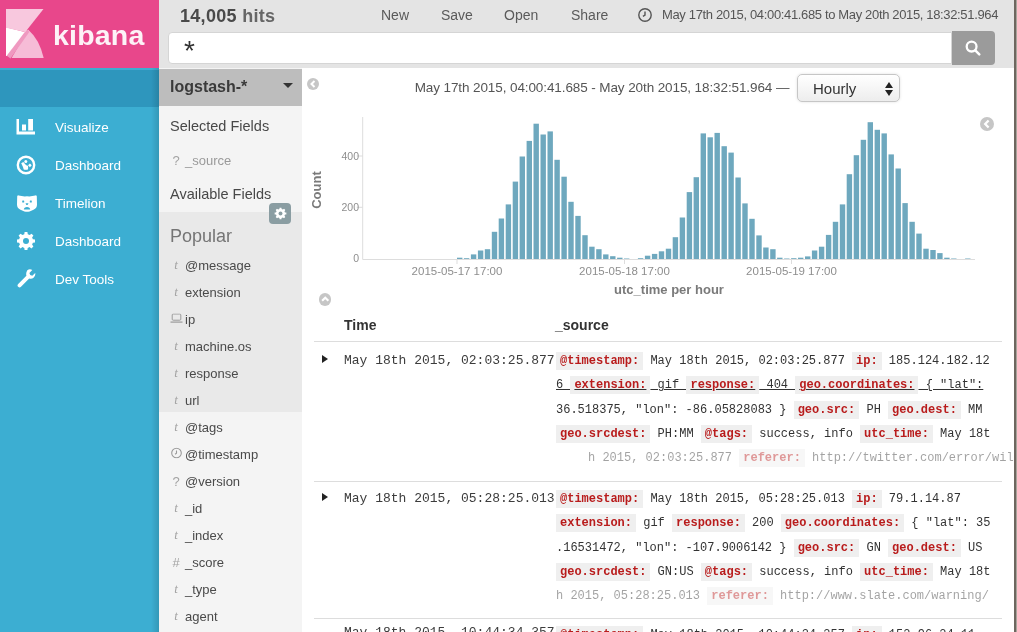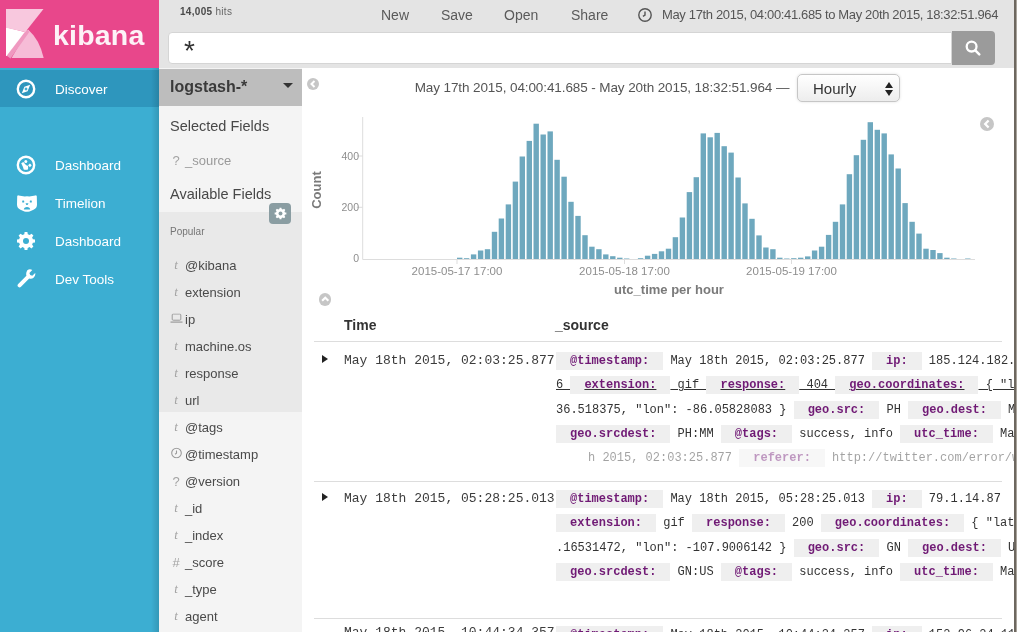--- a/index.html
+++ b/index.html
@@ -22,57 +22,57 @@
 #popular { position:absolute; left:0; top:144px; width:143px; height:200px; background:#e9e9e9; }
 .frow { position:absolute; left:0; width:143px; height:27px; font-size:13px; color:#4a4a4a; }
 .frow .nm { position:absolute; left:26px; top:50%; transform:translateY(-50%); }
 .frow .ic { position:absolute; left:10px; top:50%; transform:translateY(-50%); width:14px; text-align:center;
   color:#a3a3a3; font-family:"Liberation Serif",serif; font-style:italic; font-size:13px; }
 .frow .ic.r { font-family:"Liberation Sans",sans-serif; font-style:normal; }
 #gearbtn { position:absolute; left:110px; top:135px; width:22px; height:21px; background:#8a9da2; border-radius:4px; }
 #gearbtn svg { position:absolute; left:4.5px; top:4px; }
 
 #topbar { position:absolute; left:159px; top:0; width:858px; height:68px; background:#e4e4e4; }
-#hits { position:absolute; left:21px; top:6px; font-size:10px; letter-spacing:0.3px; color:#666; }
+#hits { position:absolute; left:21px; top:6px; font-size:18px; letter-spacing:0.3px; color:#666;font-weight:bold; }
 #hits b { color:#4a4a4a; }
 .menu { position:absolute; top:6.5px; font-size:14px; color:#5a5a5a; }
 #dates { position:absolute; left:503px; top:7px; font-size:13px; letter-spacing:-0.35px; color:#555; white-space:nowrap; }
 #sinput { position:absolute; left:9px; top:32px; width:784px; height:32px; background:#fff; border:1px solid #d5d5d5; border-radius:4px 0 0 4px; font-size:28px; color:#333; padding-left:15px; padding-top:2px;}
 #sbtn { position:absolute; left:793px; top:31px; width:43px; height:34px; background:#9b9b9b; border-radius:0 4px 4px 0; }
 
 #main { position:absolute; left:302px; top:68px; width:715px; height:517px; background:#fff; }
 #chead { position:absolute; left:0; top:12px; width:600px; text-align:center; font-size:13.5px; letter-spacing:-0.1px; color:#555; white-space:nowrap; }
 #hourly { position:absolute; left:495px; top:6px; width:103px; height:28px; border:1px solid #c6c6c6; border-radius:5px; background:linear-gradient(#ffffff, #ededed); box-shadow:0 0 3px rgba(0,0,0,0.12); }
 #hourly .t { position:absolute; left:15px; top:5px; font-size:15px; color:#333; }
 #hourly .ar { position:absolute; right:6px; top:6.5px; } #hourly .ar .u { width:0;height:0;border-left:4.5px solid transparent;border-right:4.5px solid transparent;border-bottom:6px solid #222; margin-bottom:2.5px;} #hourly .ar .d { width:0;height:0;border-left:4.5px solid transparent;border-right:4.5px solid transparent;border-top:6px solid #222;}
 .cbtn { position:absolute; border-radius:50%; background:#c6c6c6; color:#fff; }
 .cbtn svg { position:absolute; }
 
 #thead { position:absolute; top:249px; left:0; width:715px; font-size:14px; font-weight:bold; color:#333; }
 .sep { position:absolute; left:12px; width:688px; height:1px; background:#ddd; }
 .trow-time { position:absolute; left:42px; font-family:"Liberation Mono",monospace; font-size:13px; color:#3c3c3c; }
 .caret-r { position:absolute; left:20px; width:0; height:0; border-top:4.5px solid transparent; border-bottom:4.5px solid transparent; border-left:6px solid #222; }
 .srcline { position:absolute; left:254px; width:450px; font-family:"Liberation Mono",monospace; font-size:12px; color:#333; white-space:nowrap; }
-.srcline .k { background:#efefef; font-weight:bold; padding:2px 14px; color:#701a75;}
+.srcline .k { background:#efefef; font-weight:bold; padding:2px 4px; color:#b91c1c;}
 .fade { opacity:0.45; }
 #redge { position:absolute; left:1014px; top:0; width:2px; height:632px; background:#6d675f; } #redge2 { position:absolute; left:1016px; top:0; width:1px; height:632px; background:#a9a49c; }
 </style>
 </head>
 <body>
 
 <div id="nav">
   <div id="sel"></div>
     <div id="navshade"></div>
-  <div class="navitem" style="top:70px;">
+  <div class="navitem" style="top:108px;">
     <svg width="20" height="20" viewBox="0 0 20 20">
-        <circle cx="10" cy="10" r="8.2" fill="none" stroke="#fff" stroke-width="2.4"></circle>
-        <path d="M14.2 5.8 L11.6 12.2 L5.8 14.2 L8.4 7.8 Z" fill="#fff"></path>
-        <rect x="8.8" y="8.8" width="2.4" height="2.4" fill="#3caed2" transform="rotate(45 10 10)"></rect>
-      </svg>
-    <span class="lbl">Discover</span>
+        <path d="M3 2 L3 14.5 L19 14.5 L19 17.5 L0.5 17.5 L0.5 2 Z" fill="#fff"></path>
+        <rect x="6" y="7.5" width="4" height="6" fill="#fff"></rect>
+        <rect x="12.2" y="2" width="4.8" height="11.5" fill="#fff"></rect>
+      </svg>
+    <span class="lbl">Visualize</span>
   </div>
   <div class="navitem" style="top:146px;">
     <svg width="20" height="20" viewBox="0 0 20 20">
         <circle cx="10" cy="10" r="8.2" fill="none" stroke="#fff" stroke-width="2.4"></circle>
         <circle cx="9.8" cy="6.6" r="1.5" fill="#fff"></circle>
         <rect x="12.6" y="9" width="2.6" height="2.6" fill="#fff" transform="rotate(45 13.9 10.3)"></rect>
         <path d="M5.2 8.2 L7.3 6.9 L11 11.2 L11.2 14 Q8.5 14.6 7.6 13.2 Z" fill="#fff"></path>
         <rect x="7.5" y="10.5" width="4.6" height="4.2" rx="1" fill="#fff"></rect>
       </svg>
     <span class="lbl">Dashboard</span>
@@ -116,31 +116,31 @@
       <span class="t">logstash-*</span>
       <span class="caret"></span>
     </div>
   <div class="shead" style="top:50px;">Selected Fields</div>
   <div class="frow" style="top:78px;">
       <span class="ic r">?</span>
       <span class="nm" style="color:#9a9a9a;font-size:13px;">_source</span>
     </div>
   <div class="shead" style="top:118px;">Available Fields</div>
   <div id="popular">
-    <div style="position:absolute;left:11px;top:14px;font-size:10px;color:#757575;">Popular</div>
+    <div style="position:absolute;left:11px;top:14px;font-size:18px;color:#757575;">Popular</div>
   </div>
   <div id="gearbtn">
       <svg width="13" height="13" viewBox="0 0 20 20">
         <path fill="#fff" d="M8.6 1h2.8l.4 2.2 1.9.8L15.5 2.7 17.4 4.6 16.1 6.4l.8 1.9 2.1.3v2.8l-2.1.3-.8 1.9 1.3 1.8-2 2-1.8-1.3-1.9.8-.3 2.1H8.6l-.3-2.1-1.9-.8-1.8 1.3-2-2 1.3-1.8-.8-1.9L1 11.4V8.6l2.1-.3.8-1.9L2.6 4.6l2-1.9L6.4 4l1.9-.8Z"></path>
         <circle cx="10" cy="10" r="3" fill="#8a9da2"></circle>
       </svg>
     </div>
   <div class="frow" style="top:183px;">
       <span class="ic">t</span>
-      <span class="nm">@kibana</span>
+      <span class="nm">@message</span>
     </div>
   <div class="frow" style="top:210px;">
       <span class="ic">t</span>
       <span class="nm">extension</span>
     </div>
   <div class="frow" style="top:237px;">
       <span class="ic r"><svg width="13" height="10" viewBox="0 0 13 10">
           <rect x="2.2" y="0.5" width="8.6" height="6.2" rx="1" fill="none" stroke="#9a9a9a" stroke-width="1"></rect>
           <rect x="0.5" y="8" width="12" height="1.2" fill="#9a9a9a"></rect>
         </svg></span>
@@ -351,19 +351,20 @@
   <div class="srcline" style="top:358.9px;"><span class="k">geo.srcdest:</span> PH:MM <span class="k">@tags:</span> success, info <span class="k">utc_time:</span> May 18t</div>
   <div class="srcline fade" style="top:383.2px;margin-left:32px;">h 2015, 02:03:25.877 <span class="k">referer:</span> http://twitter.com/error/will</div>
   <div class="sep" style="top:413px;"></div>
 
   <div class="caret-r" style="top:424.5px;"></div>
   <div class="trow-time" style="top:423px;">May 18th 2015, 05:28:25.013</div>
   <div class="srcline" style="top:424.1px;"><span class="k">@timestamp:</span> May 18th 2015, 05:28:25.013 <span class="k">ip:</span> 79.1.14.87</div>
   <div class="srcline" style="top:448.4px;"><span class="k">extension:</span> gif <span class="k">response:</span> 200 <span class="k">geo.coordinates:</span> { "lat": 35</div>
   <div class="srcline" style="top:472.7px;">.16531472, "lon": -107.9006142 } <span class="k">geo.src:</span> GN <span class="k">geo.dest:</span> US</div>
   <div class="srcline" style="top:497px;"><span class="k">geo.srcdest:</span> GN:US <span class="k">@tags:</span> success, info <span class="k">utc_time:</span> May 18t</div>
+  <div class="srcline fade" style="top:521.3px;">h 2015, 05:28:25.013 <span class="k">referer:</span> http://www.slate.com/warning/</div>
   <div class="sep" style="top:550px;"></div>
 
   <div class="trow-time" style="top:557px;">May 18th 2015, 10:44:34.357</div>
   <div class="srcline" style="top:560px;"><span class="k">@timestamp:</span> May 18th 2015, 10:44:34.357 <span class="k">ip:</span> 152.96.24.11</div>
 </div>
 <div id="redge"></div>
 <div id="redge2"></div>
 
 </body></html>

